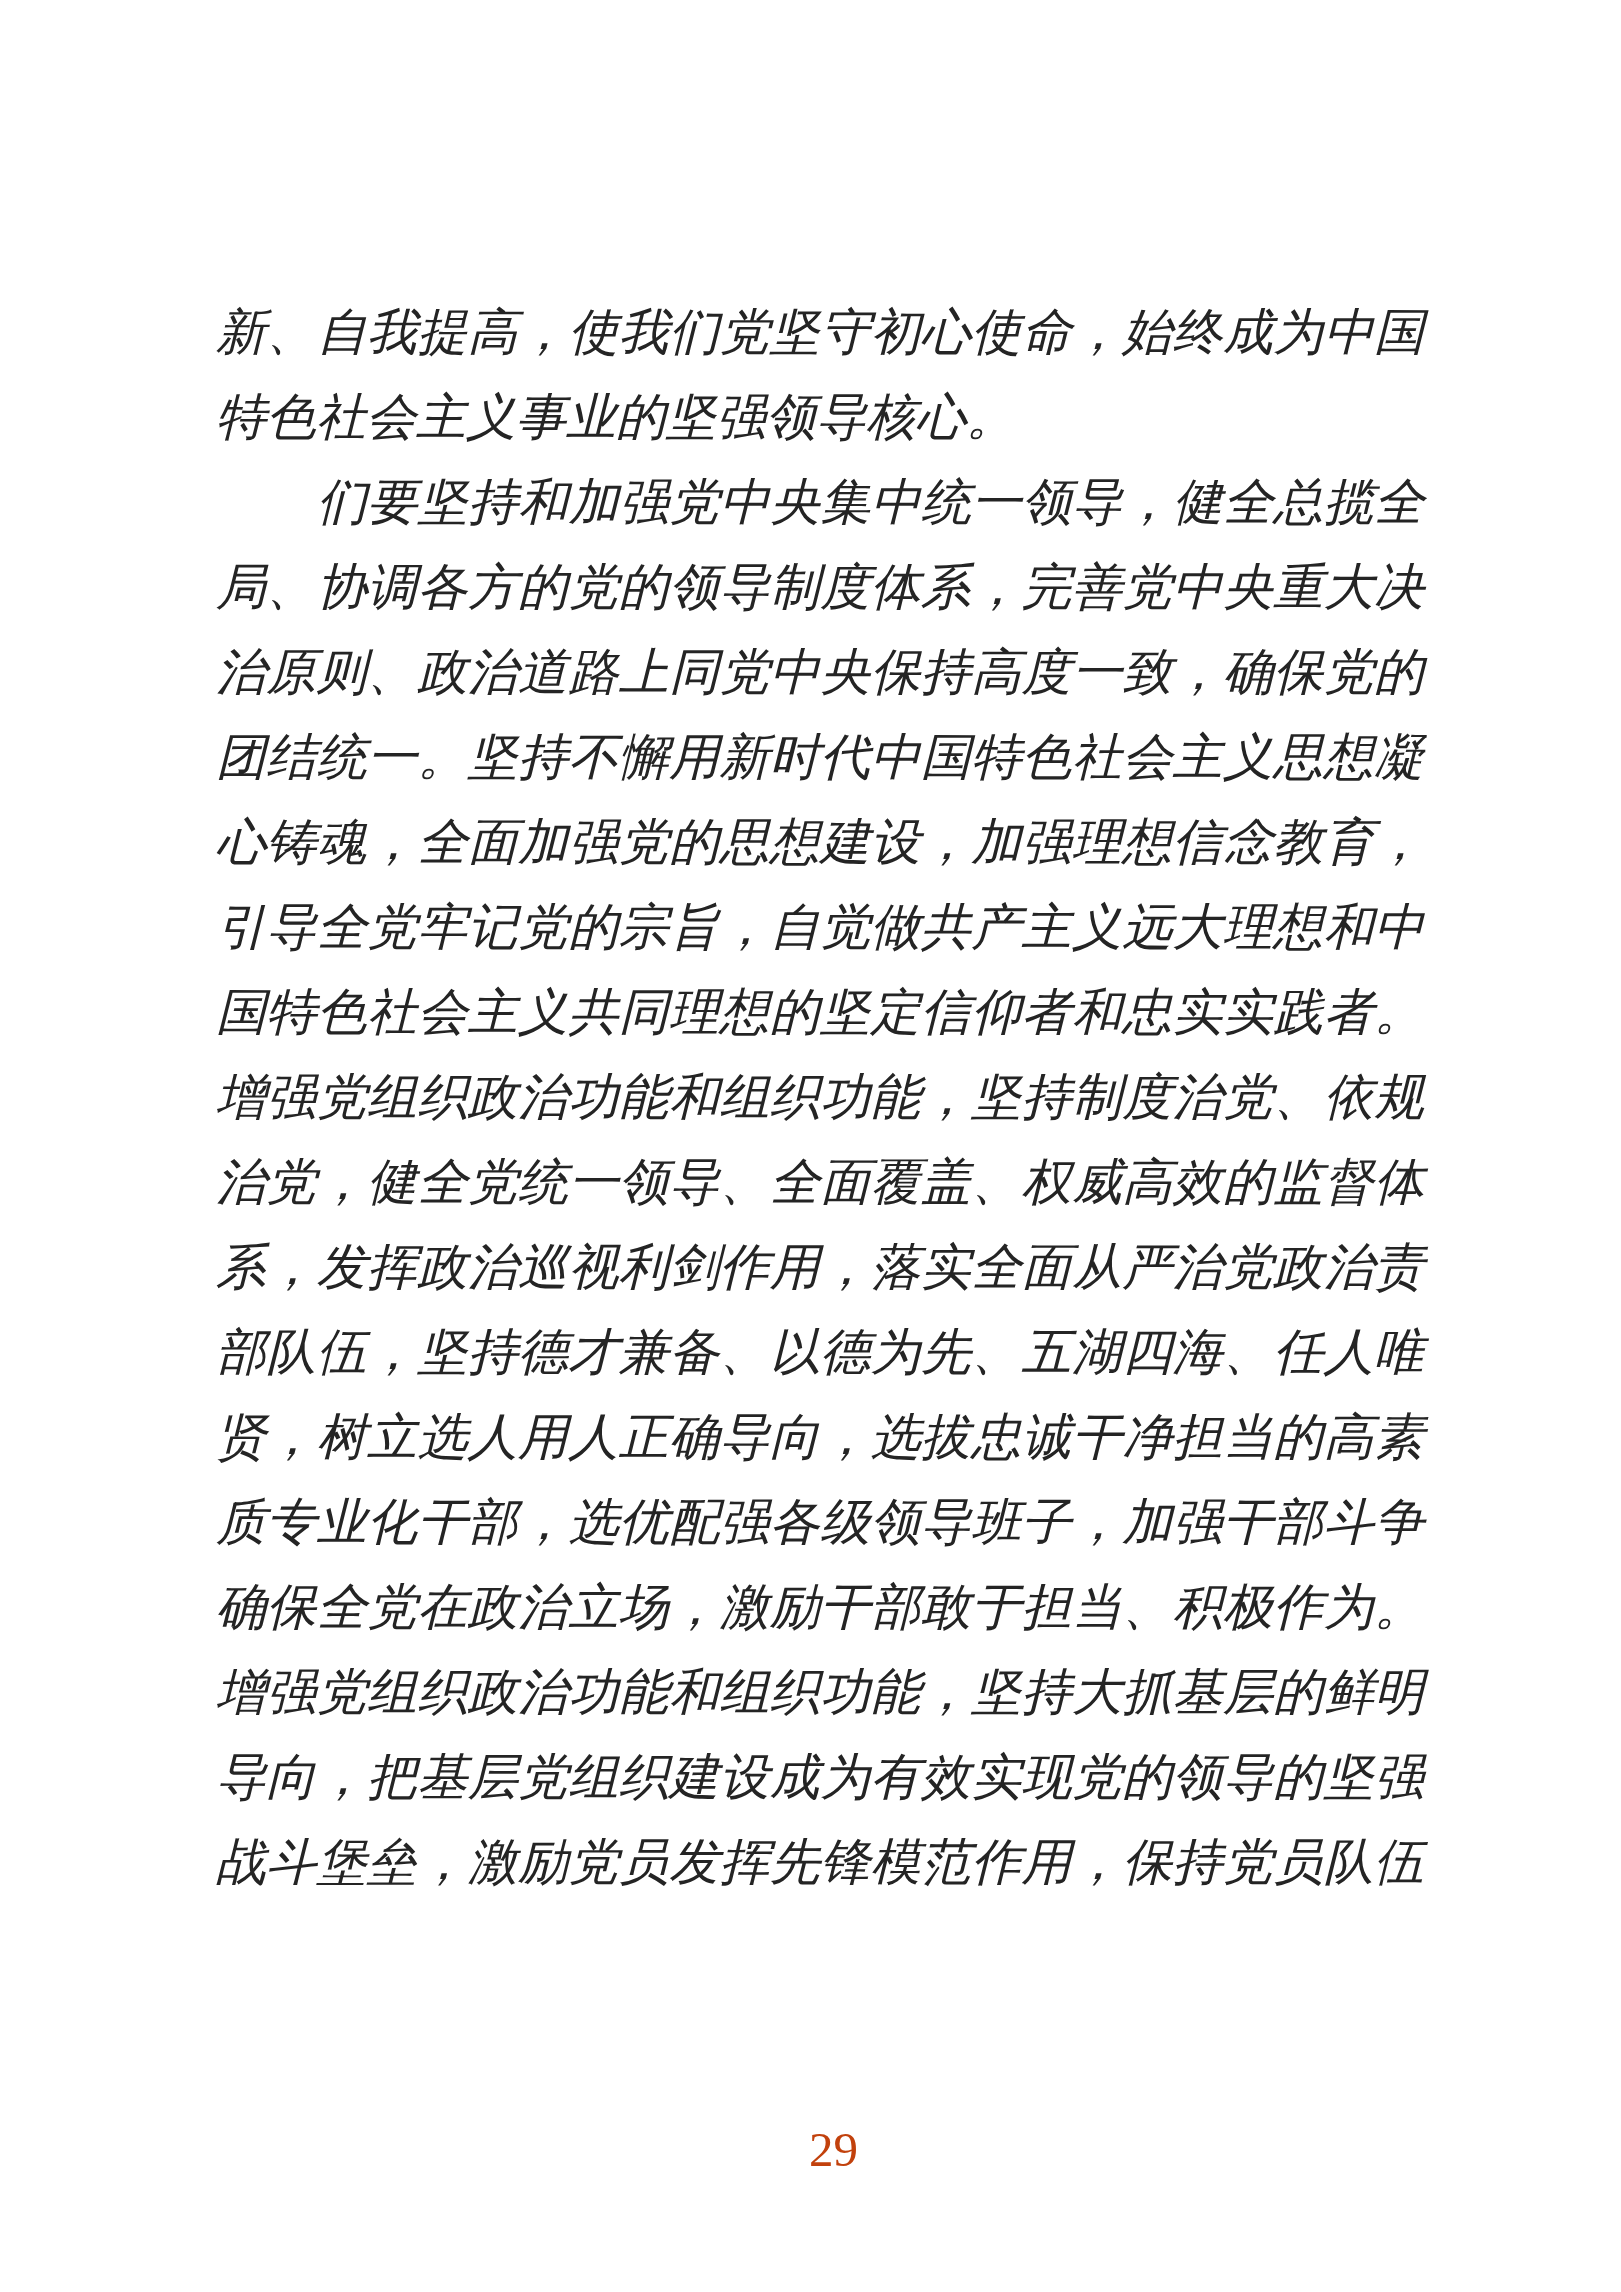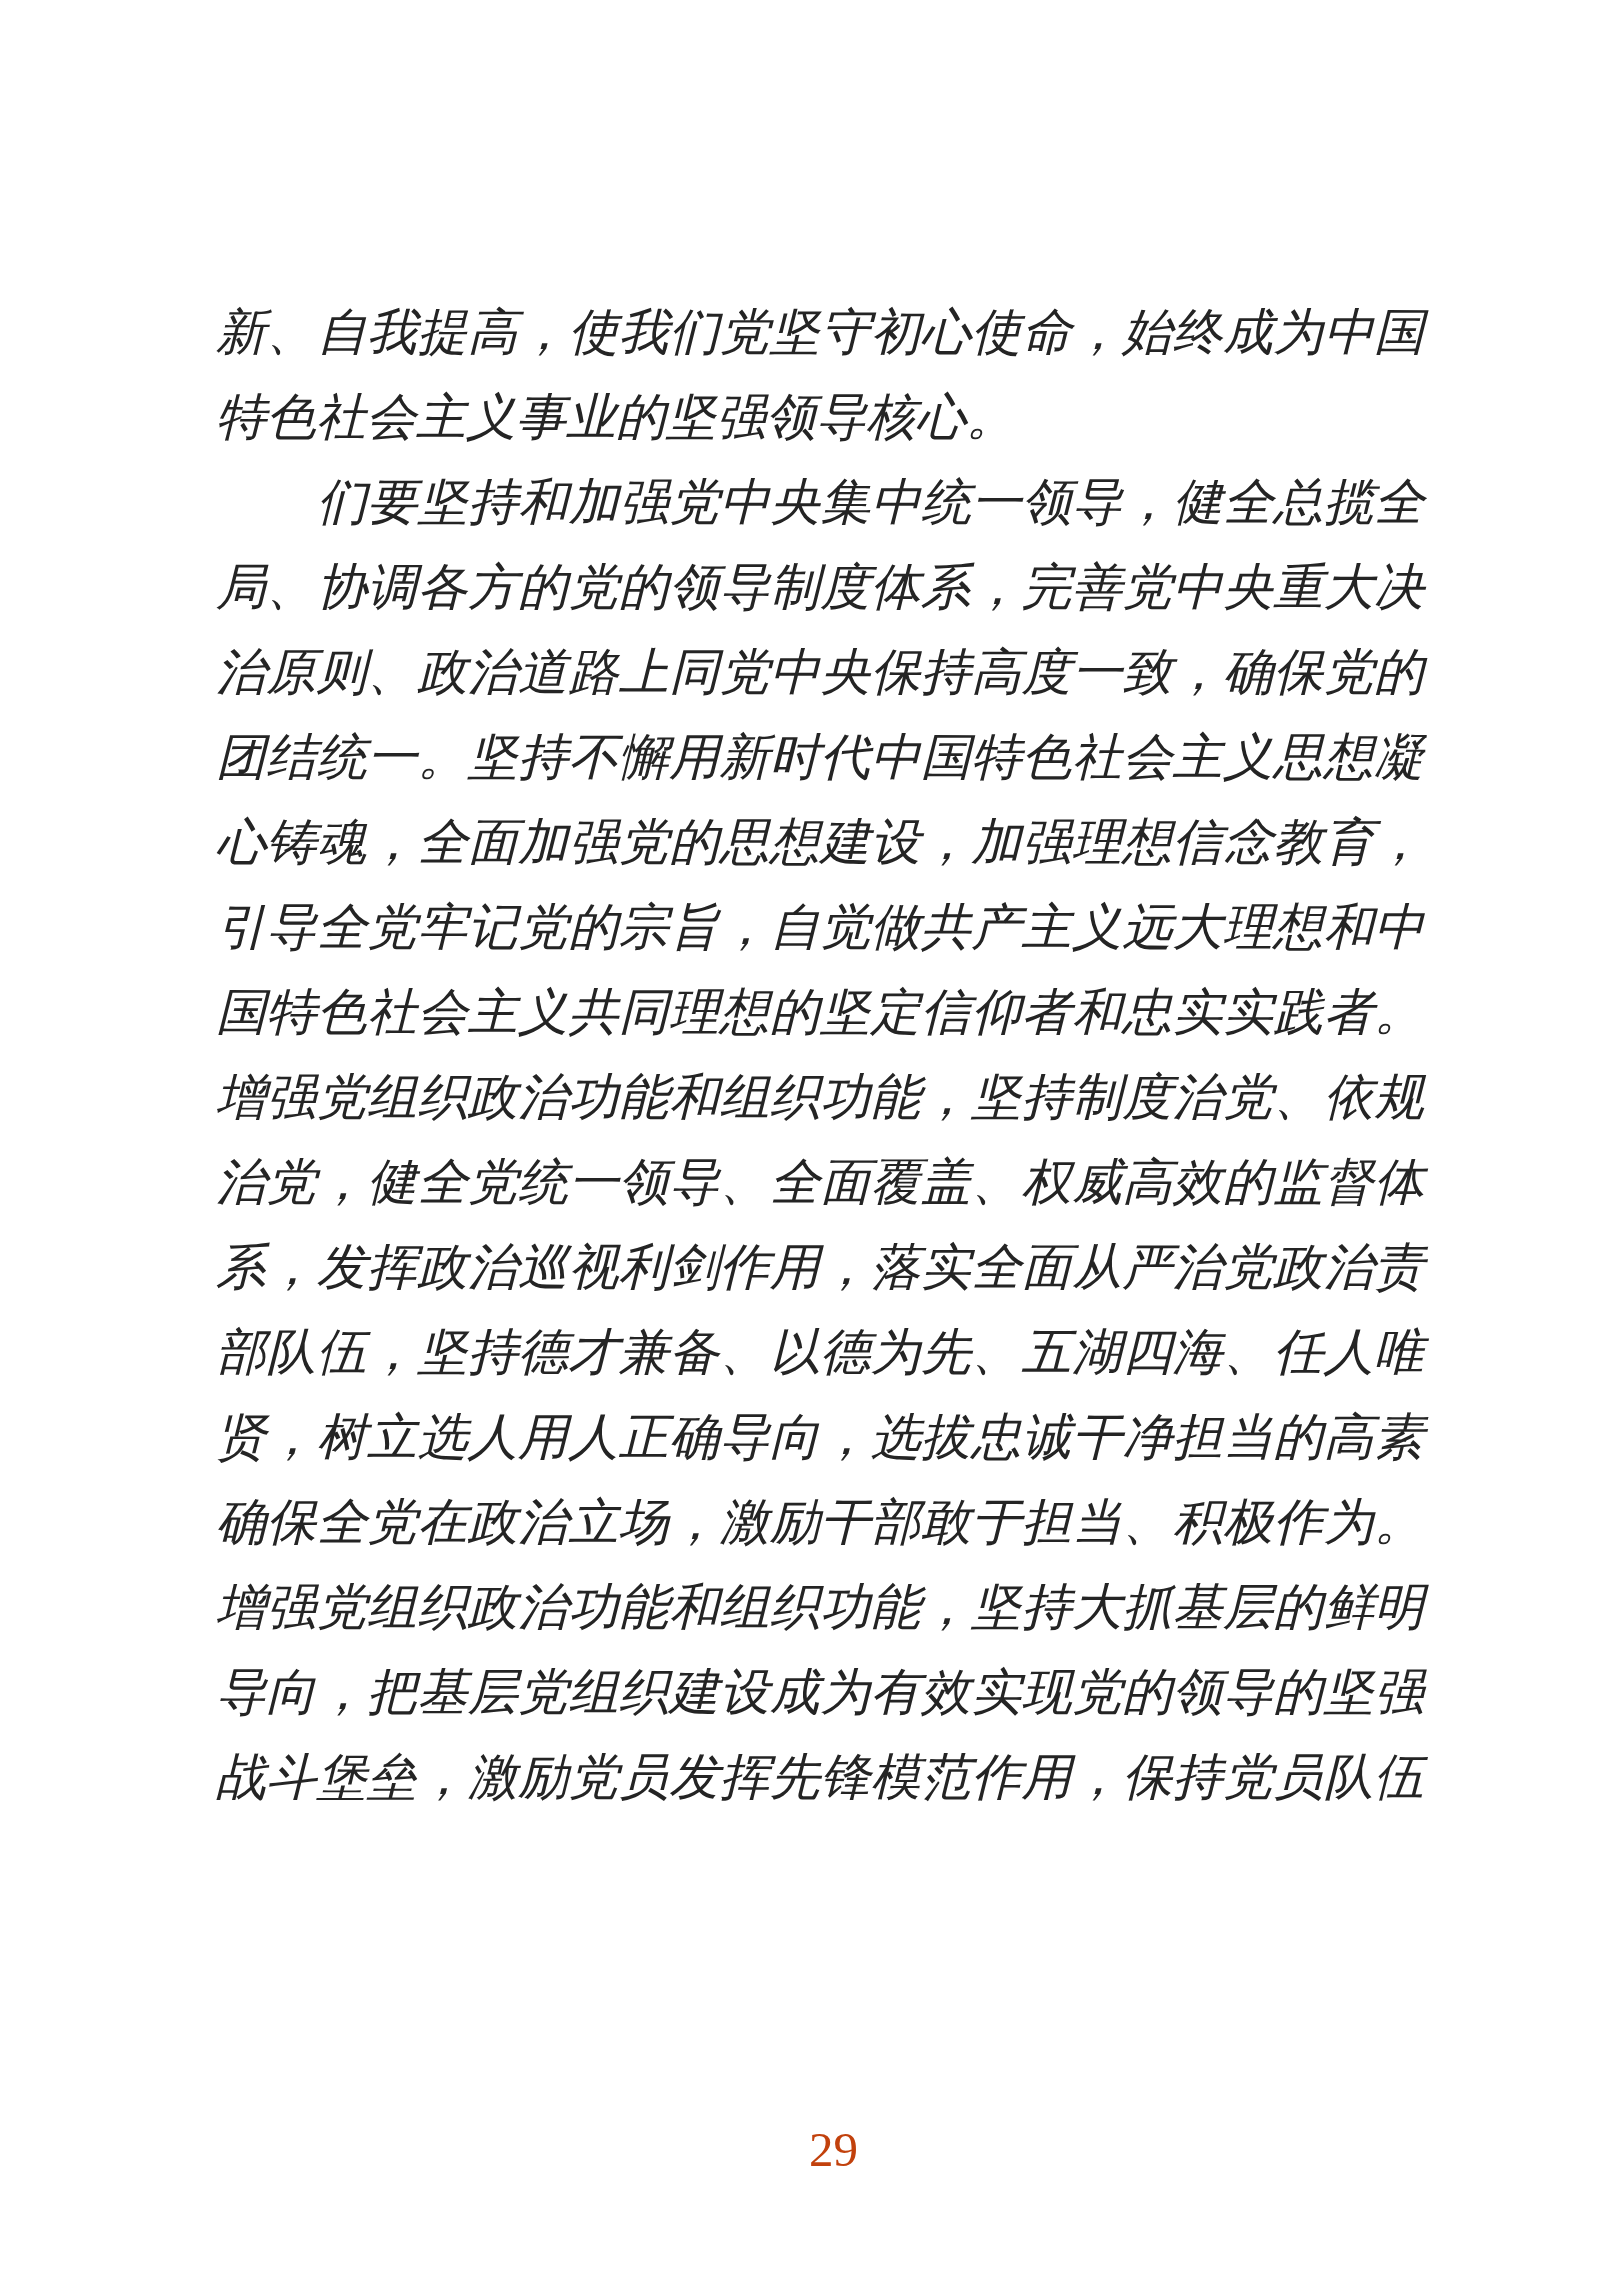--- a/index.html
+++ b/index.html
@@ -68,20 +68,21 @@
       <div class="line">治原则、政治道路上同党中央保持高度一致，确保党的</div>
       <div class="line">团结统一。坚持不懈用新时代中国特色社会主义思想凝</div>
       <div class="line">心铸魂，全面加强党的思想建设，加强理想信念教育，</div>
       <div class="line">引导全党牢记党的宗旨，自觉做共产主义远大理想和中</div>
       <div class="line">国特色社会主义共同理想的坚定信仰者和忠实实践者。</div>
       <div class="line">增强党组织政治功能和组织功能，坚持制度治党、依规</div>
       <div class="line">治党，健全党统一领导、全面覆盖、权威高效的监督体</div>
       <div class="line">系，发挥政治巡视利剑作用，落实全面从严治党政治责</div>
       <div class="line">部队伍，坚持德才兼备、以德为先、五湖四海、任人唯</div>
       <div class="line">贤，树立选人用人正确导向，选拔忠诚干净担当的高素</div>
+      <div class="line">质专业化干部，选优配强各级领导班子，加强干部斗争</div>
       <div class="line">确保全党在政治立场，激励干部敢于担当、积极作为。</div>
       <div class="line">增强党组织政治功能和组织功能，坚持大抓基层的鲜明</div>
       <div class="line">导向，把基层党组织建设成为有效实现党的领导的坚强</div>
       <div class="line">战斗堡垒，激励党员发挥先锋模范作用，保持党员队伍</div>
     </div>
   <div class="page-number">29</div>
 </div>
 
 
 </body></html>

